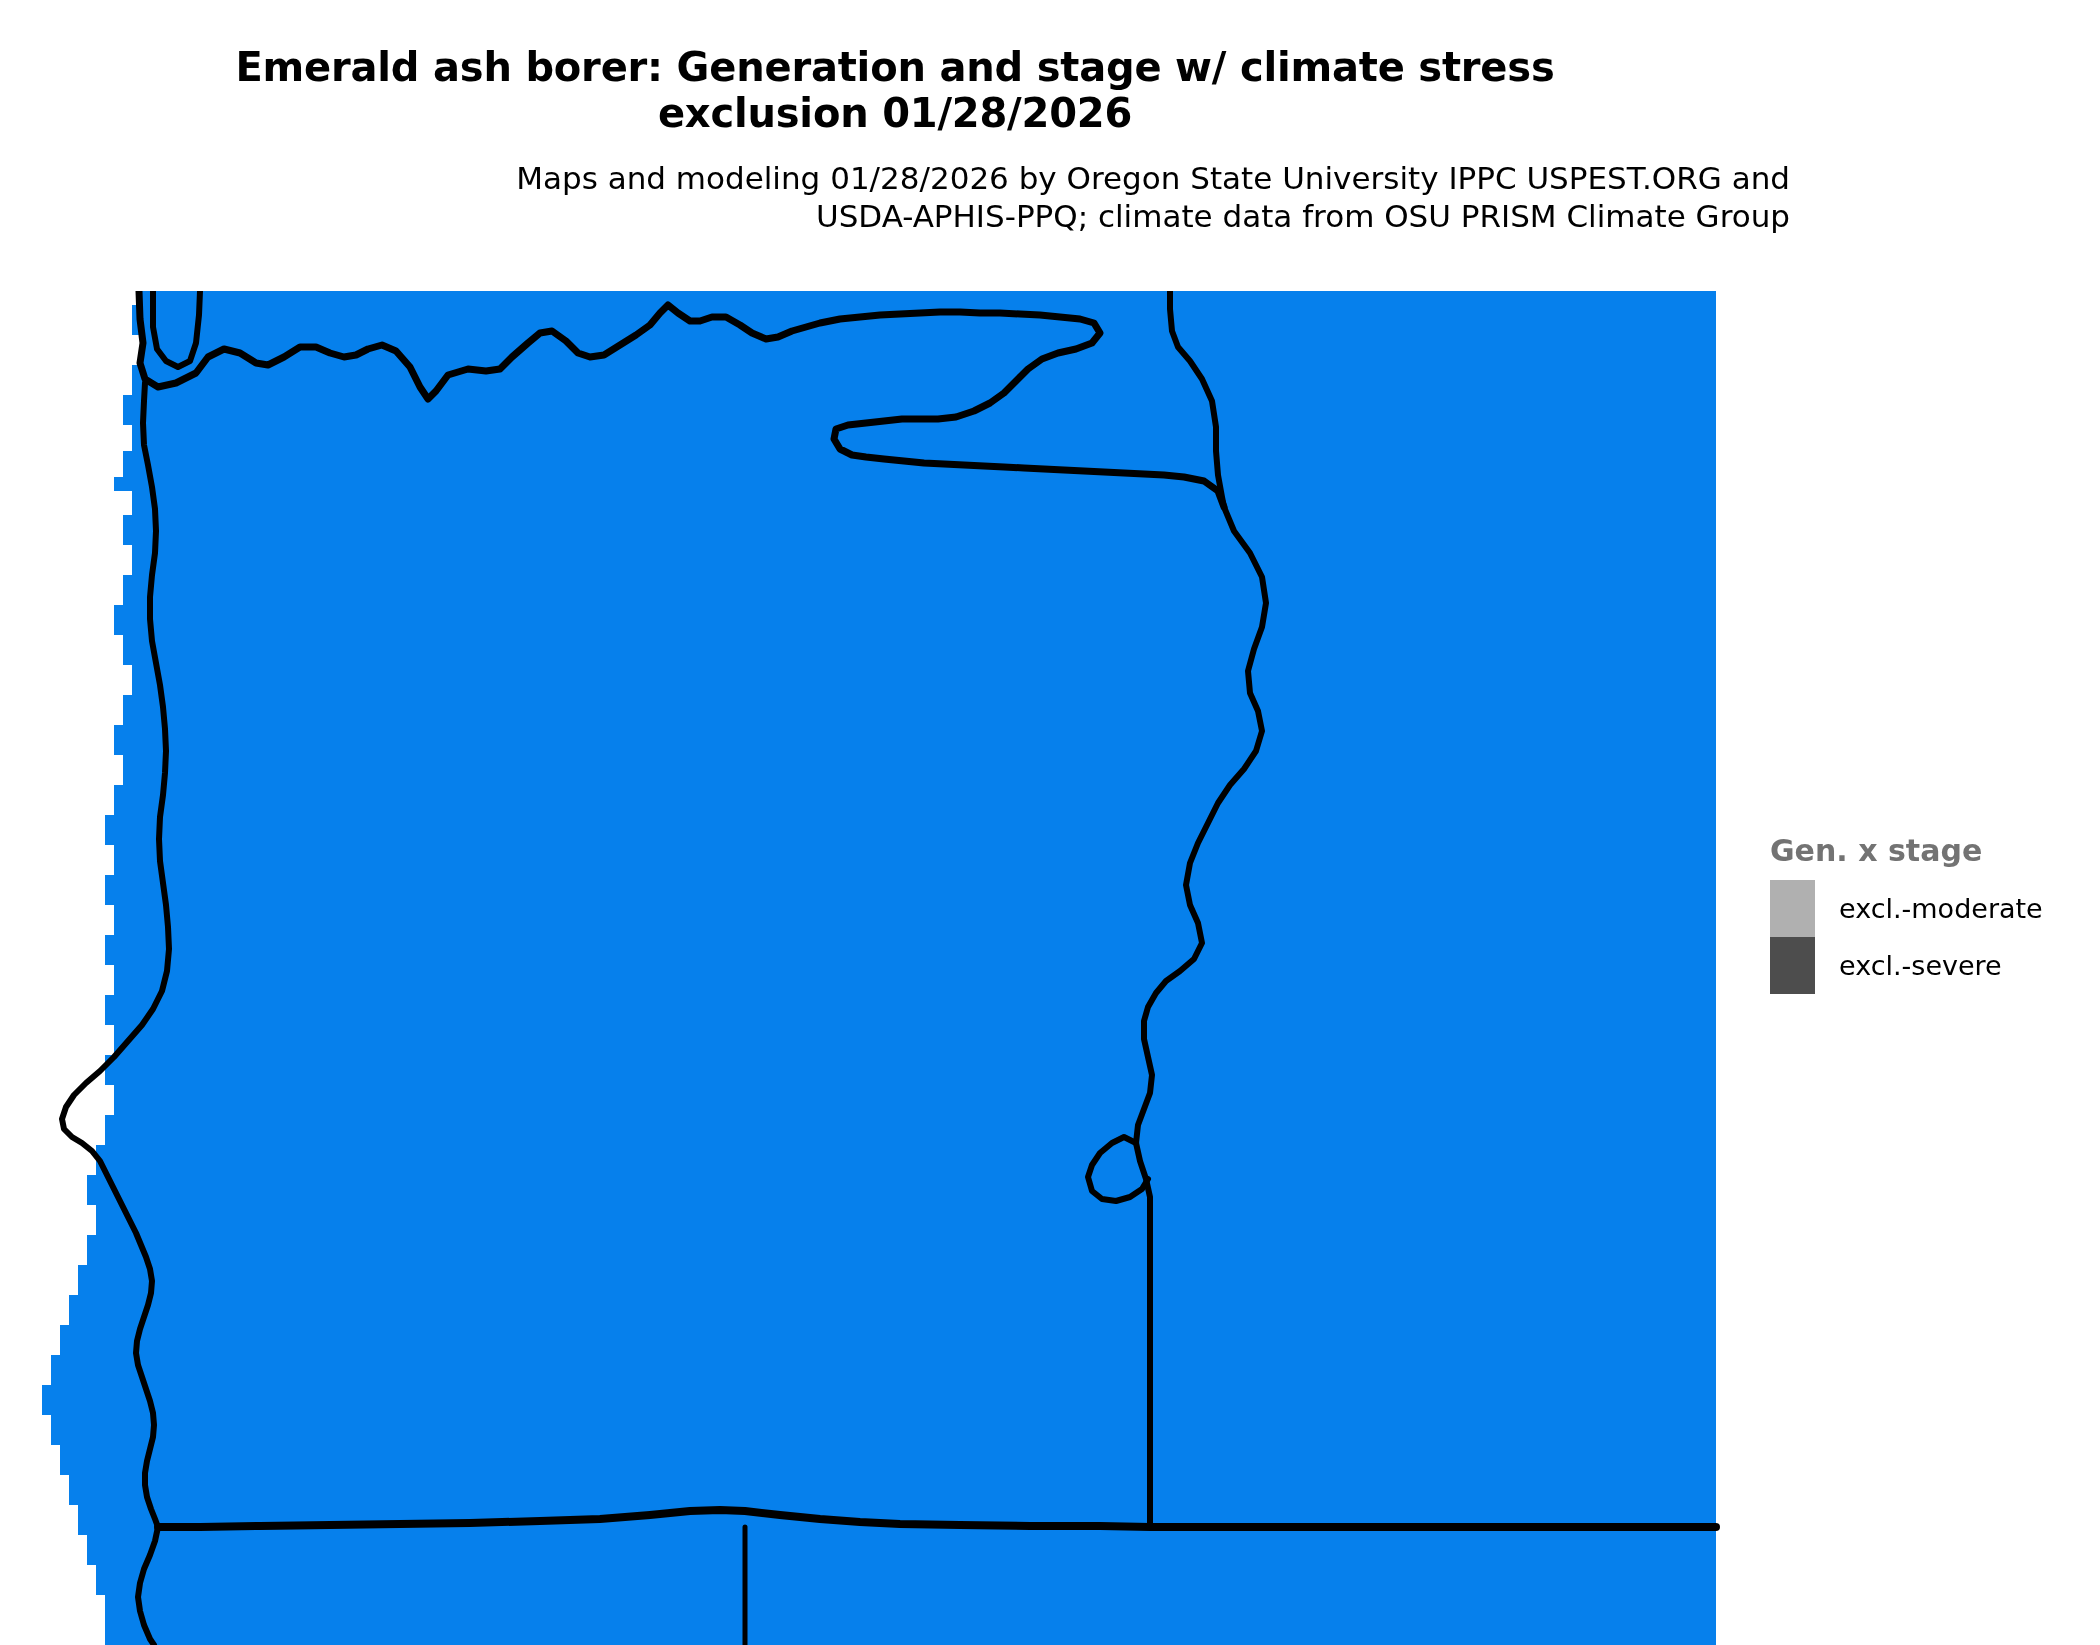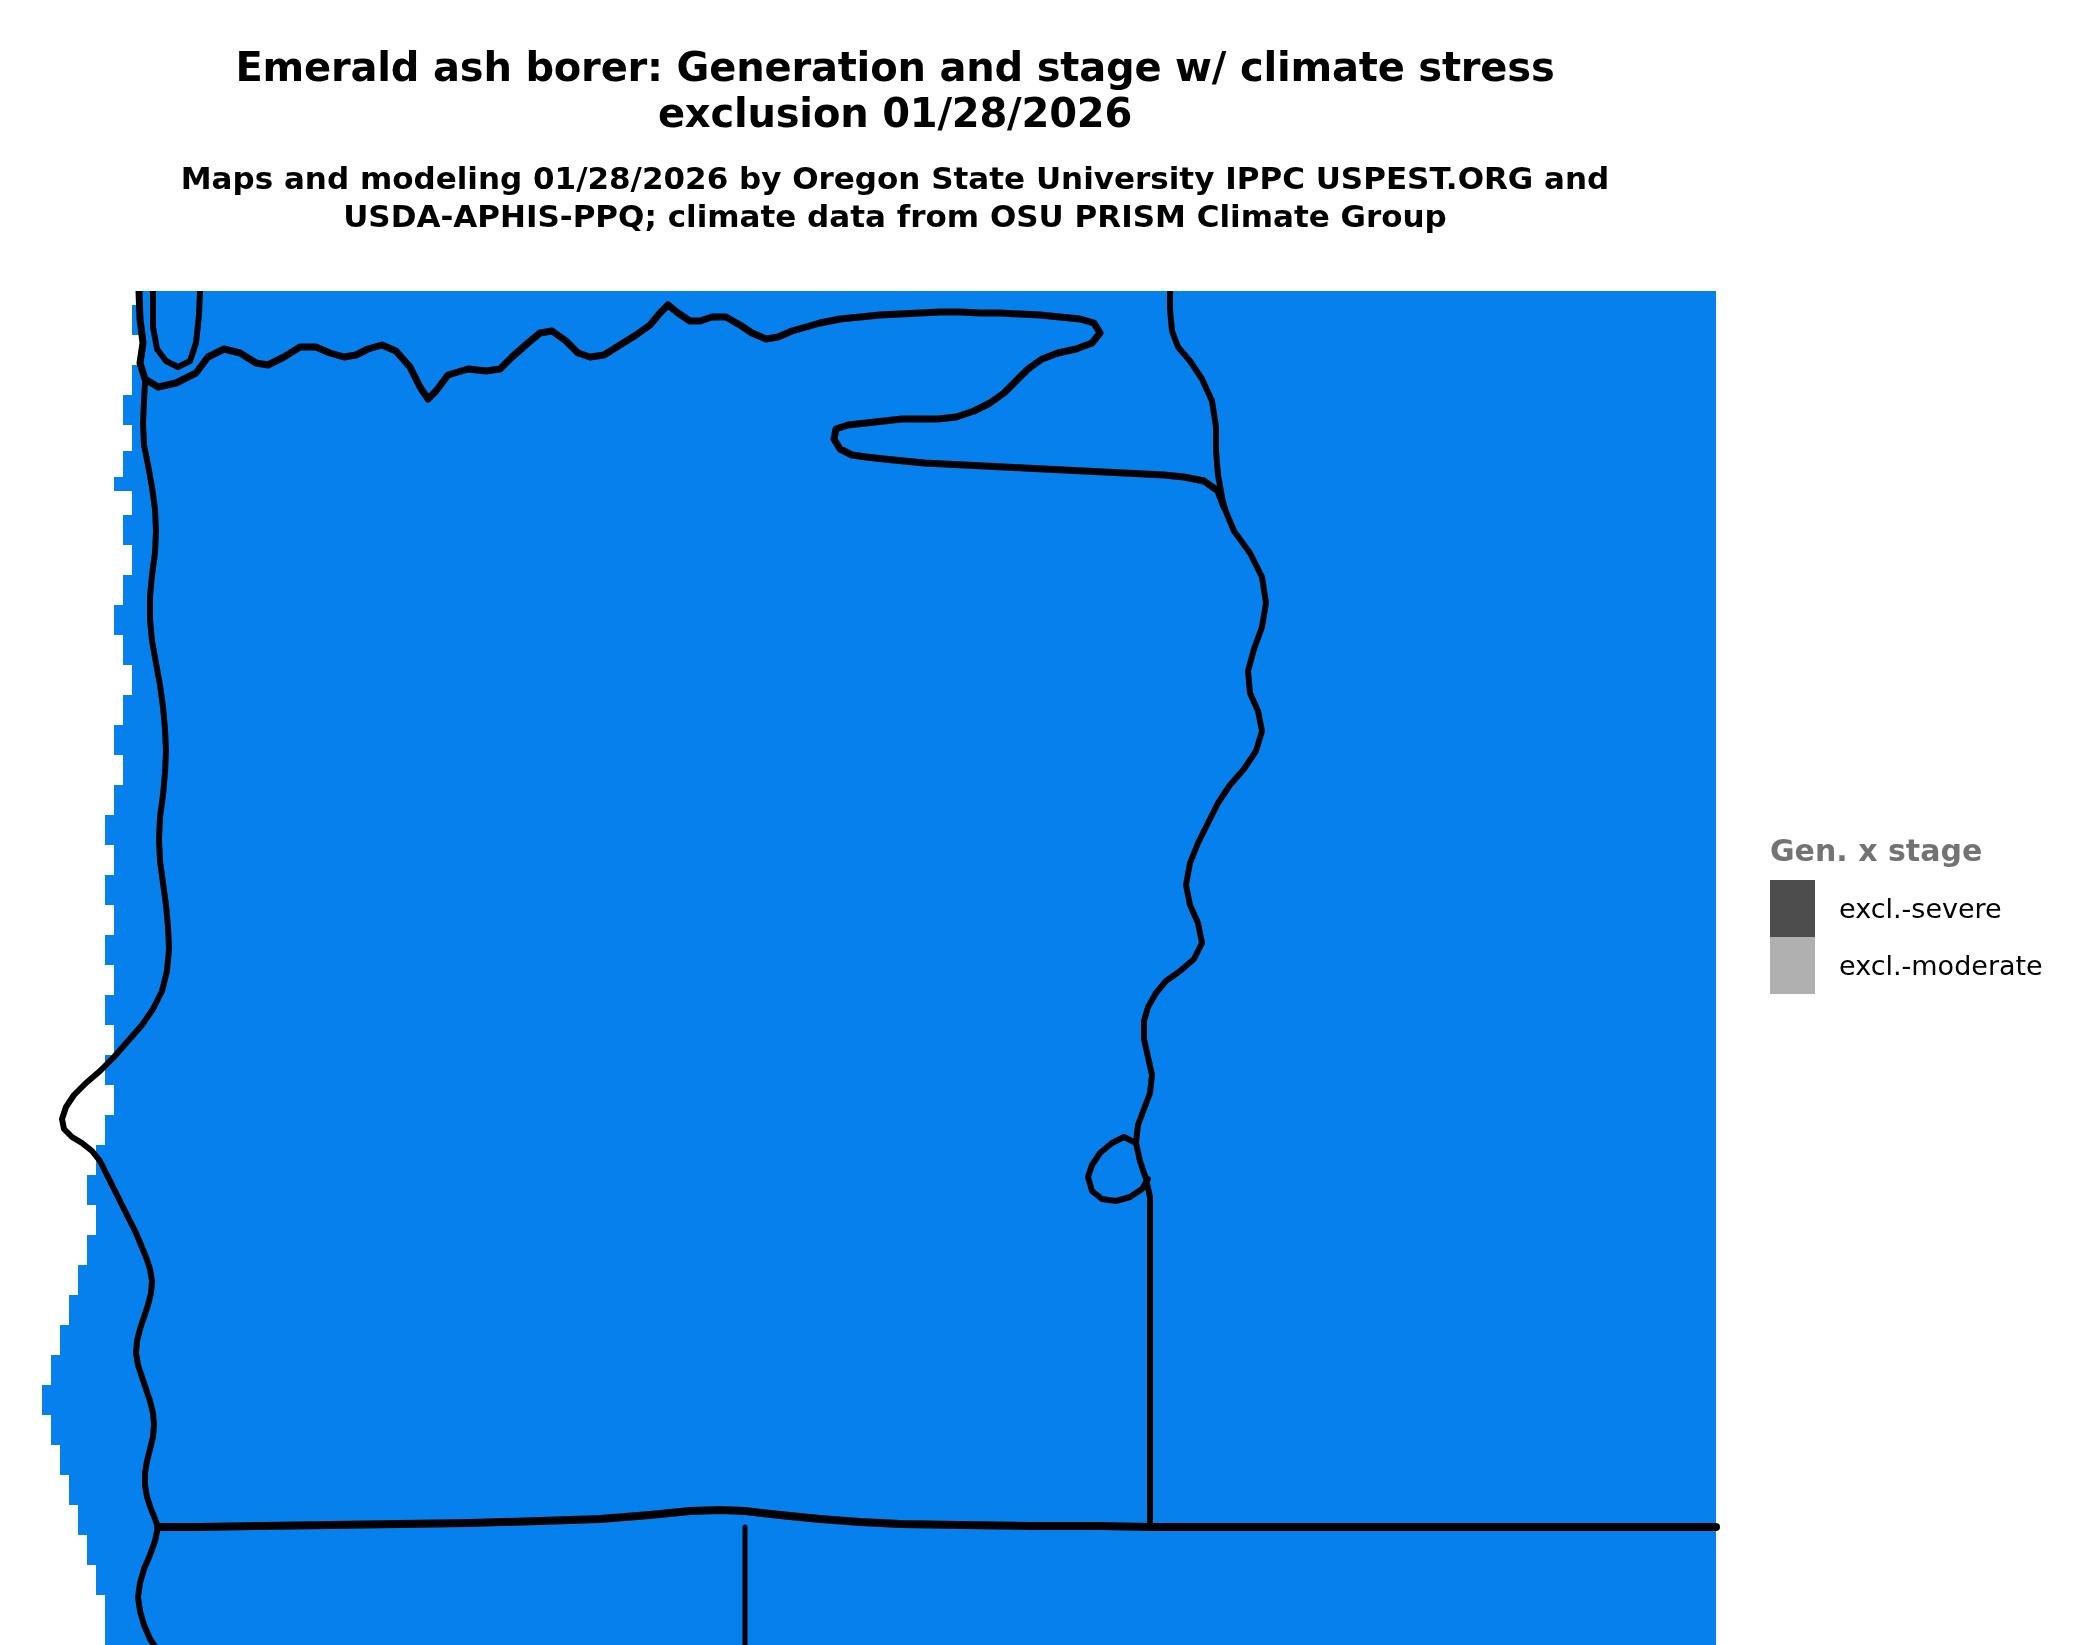--- a/index.html
+++ b/index.html
@@ -32,24 +32,25 @@
     line-height: 1.16;
     letter-spacing: -0.2px;
     color: #000;
     white-space: pre-line;
     text-align: center;
   }
   #map-subtitle {
     margin: 0;
     padding-top: 22px;
     font-size: 31px;
-    font-weight: bold;
+    font-weight: normal;
     line-height: 1.24;
     color: #000;
     white-space: pre-line;
+    text-align: right;
   }
 
   
   #map-panel {
     position: absolute;
     left: 0px;
     top: 291px;
     width: 1790px;
     height: 1354px;
   }
@@ -209,22 +210,22 @@
 
       <path stroke-width="5" d="M 1150,1236 L 1150,1210 L 1150,1180 L 1150,1150"></path>
     </g>
   </svg>
 </div>
 
 <div id="legend">
   <div id="legend-title">Gen. x stage</div>
 
   <div class="legend-row">
+    <span class="legend-swatch" style="background:#B0B0B0"></span>
+    <span class="legend-label">excl.-moderate</span>
+  </div>
+
+  <div class="legend-row">
     <span class="legend-swatch" style="background:#4D4D4D"></span>
     <span class="legend-label">excl.-severe</span>
   </div>
 
-  <div class="legend-row">
-    <span class="legend-swatch" style="background:#B0B0B0"></span>
-    <span class="legend-label">excl.-moderate</span>
-  </div>
-
 </div>
 
 </body></html>

